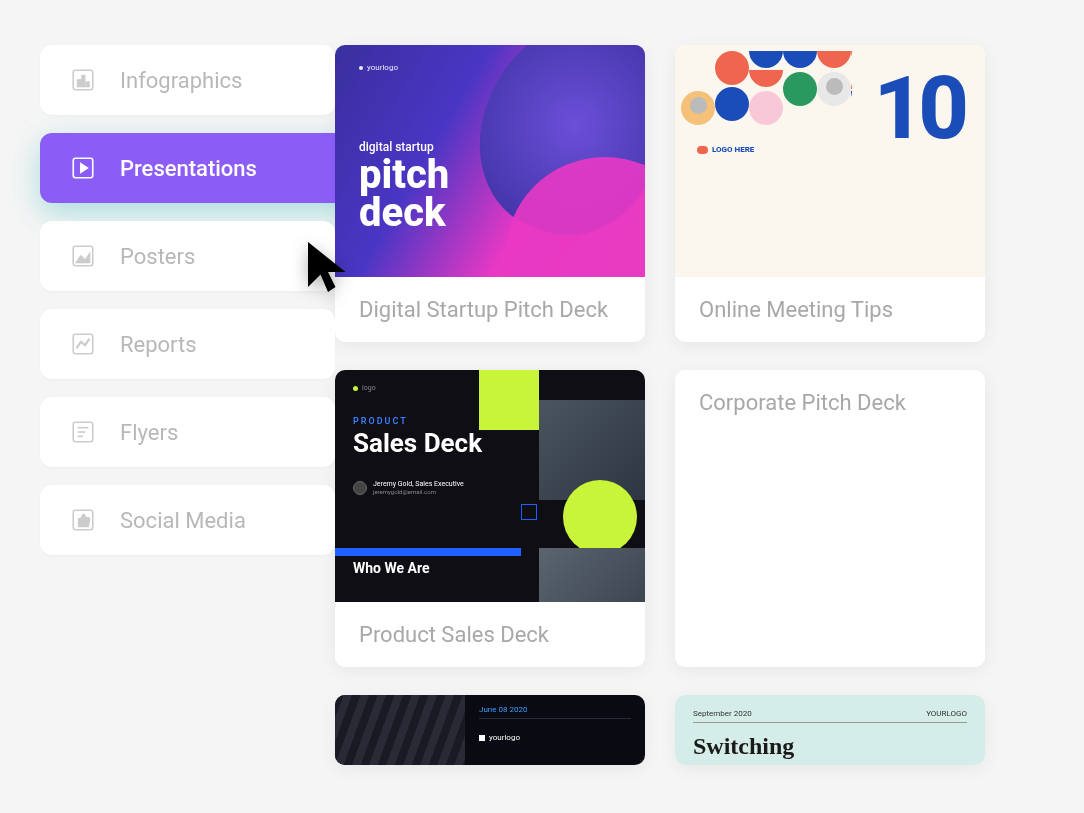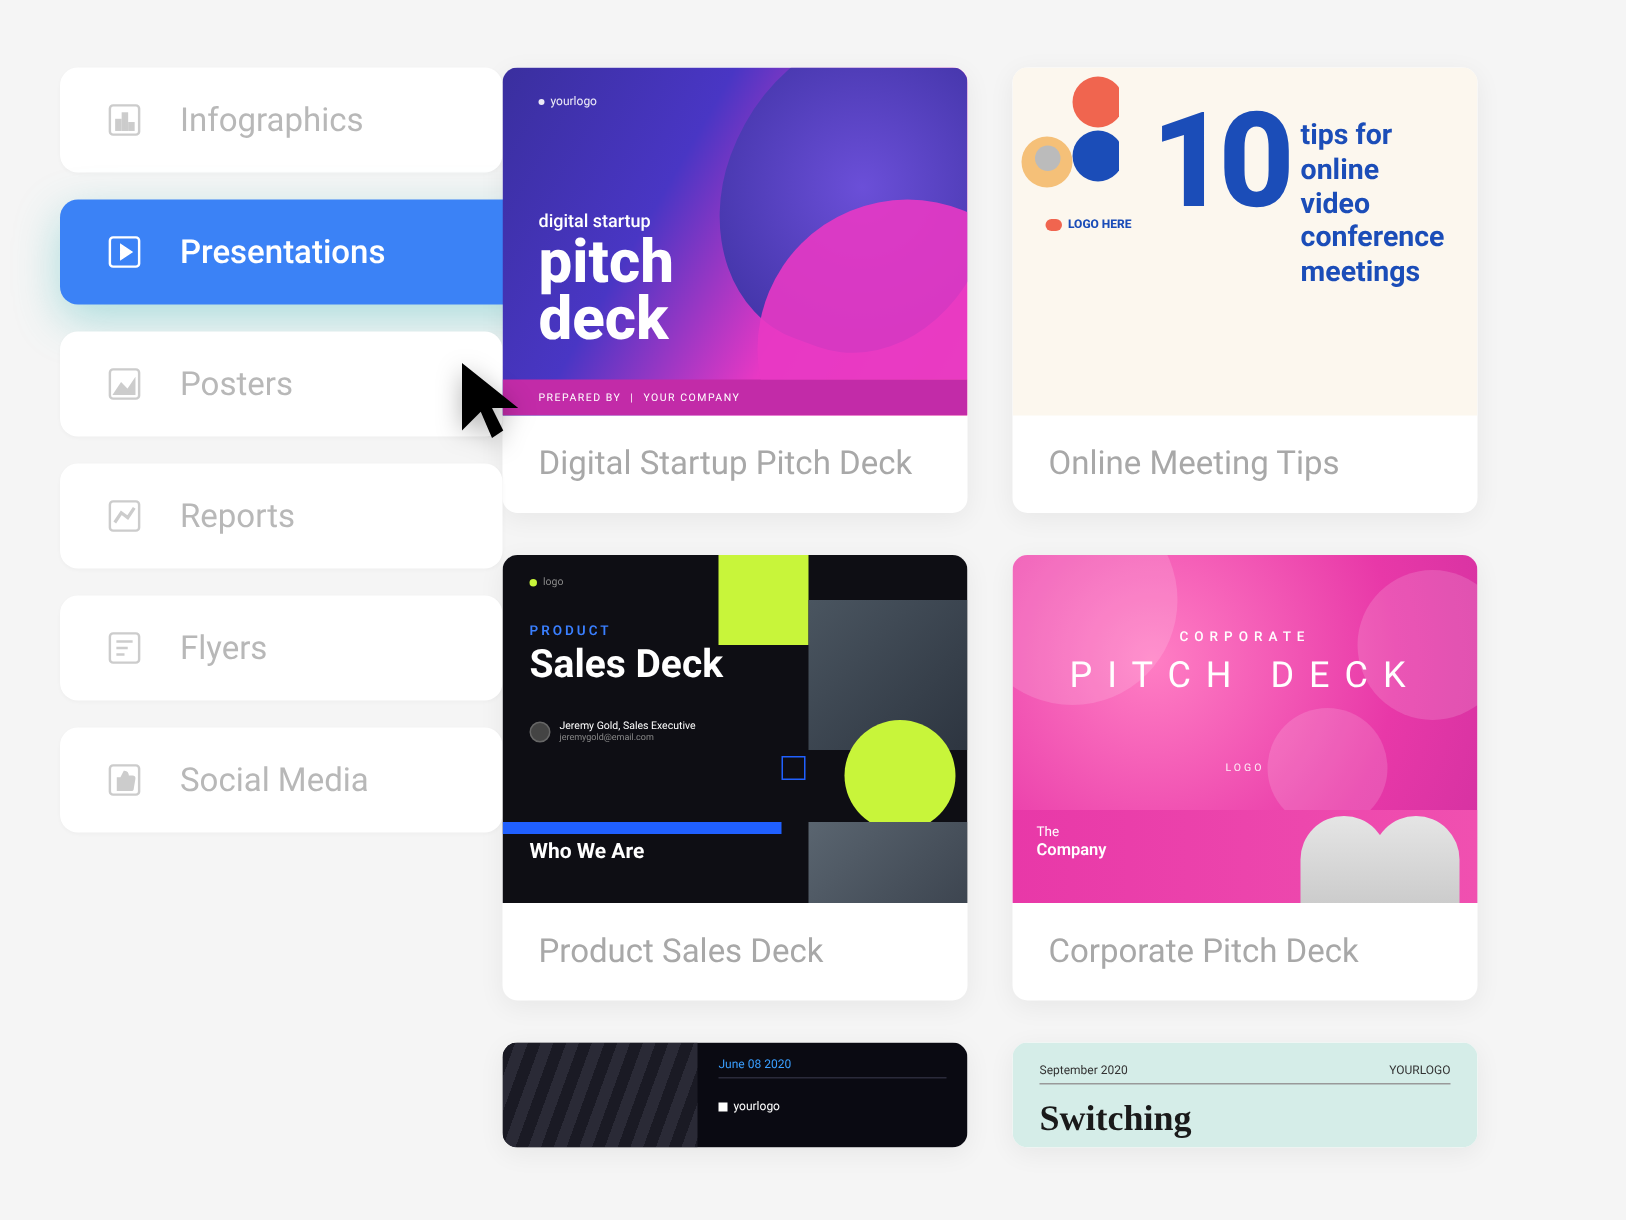--- a/index.html
+++ b/index.html
@@ -18,21 +18,21 @@
       background: #fff;
       border-radius: 12px;
       padding: 22px 30px;
       display: flex;
       align-items: center;
       gap: 24px;
       cursor: pointer;
       box-shadow: 0 1px 3px rgba(0,0,0,0.03);
     }
     .cat-item.active {
-      background: #3b82f6;
+      background: #8b5cf6;
       box-shadow: 0 10px 30px rgba(60,184,184,0.4);
       width: 340px;
     }
     .cat-icon { width: 26px; height: 26px; flex-shrink: 0; display:flex; align-items:center; justify-content:center; }
     .cat-label { font-size: 22px; color: #b8b8b8; font-weight: 400; }
     .cat-item.active .cat-label { color: #fff; font-weight: 500; }
     .cursor-icon {
       position: absolute;
       top: 192px;
       left: 258px;
@@ -213,21 +213,20 @@
 
     <div class="tpl-card">
       <div class="tpl-preview t1">
         <div class="t1-top">
           <div class="t1-blob1"></div>
             <div class="t1-blob2"></div>
           <div class="t1-logo">yourlogo</div>
           <div class="t1-sub">digital startup</div>
           <div class="t1-title"><span>pitch</span><br><span>deck</span></div>
         </div>
-        <div class="t1-bar"><span>PREPARED BY</span><span class="t1-bar-sep">|</span><span>YOUR COMPANY</span></div>
       </div>
       <div class="tpl-caption">Digital Startup Pitch Deck</div>
     </div>
 
     <div class="tpl-card">
       <div class="tpl-preview t2">
         <div class="t2-shapes">
           <div class="t2-col">
               <div class="avatar-circ" style="width:34px;height:34px;background:#f5c078;margin-top:40px;"></div>
             </div>
@@ -264,21 +263,20 @@
         </div>
         <div class="t2-logo">
             <span class="t2-logo-icon">
               <span></span>
               <span></span>
             </span>
             <span>LOGO HERE</span>
           </div>
         <div class="t2-body">
           <div class="t2-num">10</div>
-          <div class="t2-text">tips for online video conference meetings</div>
         </div>
       </div>
       <div class="tpl-caption">Online Meeting Tips</div>
     </div>
 
     <div class="tpl-card">
       <div class="tpl-preview t3">
         <div class="t3-grid">
           <div class="t3-lime1"></div>
           <div class="t3-photo1"></div>
@@ -299,40 +297,20 @@
               <div class="t3-author-email">jeremygold@email.com</div>
             </div>
           </div>
           <div class="t3-section">Who We Are</div>
         </div>
       </div>
       <div class="tpl-caption">Product Sales Deck</div>
     </div>
 
     <div class="tpl-card">
-      <div class="tpl-preview t4">
-        <div class="t4-bubble" style="width:140px;height:140px;top:-40px;left:-30px;"></div>
-        <div class="t4-bubble" style="width:100px;height:100px;top:10px;right:-20px;"></div>
-        <div class="t4-bubble" style="width:80px;height:80px;bottom:50px;right:60px;"></div>
-        <div class="t4-top">
-          <div class="t4-kicker">CORPORATE</div>
-          <div class="t4-title">PITCH DECK</div>
-          <div class="t4-logo">LOGO</div>
-        </div>
-        <div class="t4-bottom">
-          <div>
-            <div class="t4-company-label">The</div>
-            <div class="t4-company-name">Company</div>
-          </div>
-          <div class="t4-people">
-              <div class="t4-person"></div>
-              <div class="t4-person"></div>
-            </div>
-        </div>
-      </div>
       <div class="tpl-caption">Corporate Pitch Deck</div>
     </div>
 
     <div class="tpl-card partial">
       <div class="tpl-preview t5">
         <div class="t5-photo"></div>
         <div class="t5-right">
           <div class="t5-date">June 08 2020</div>
           <div class="t5-logo">yourlogo</div>
         </div>

